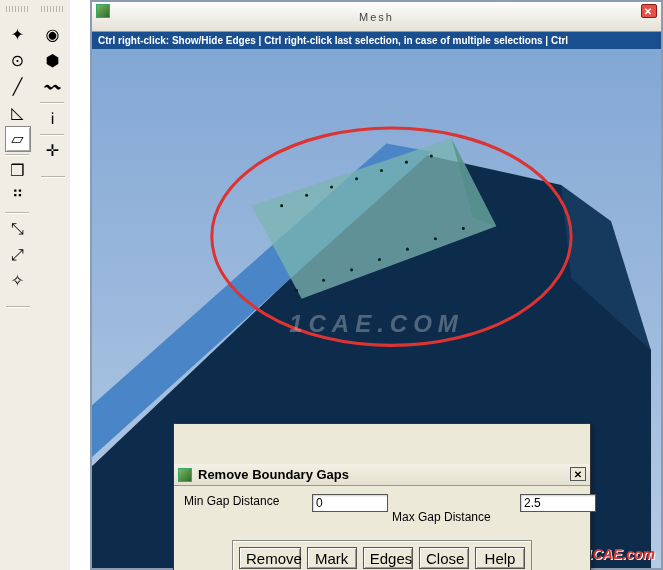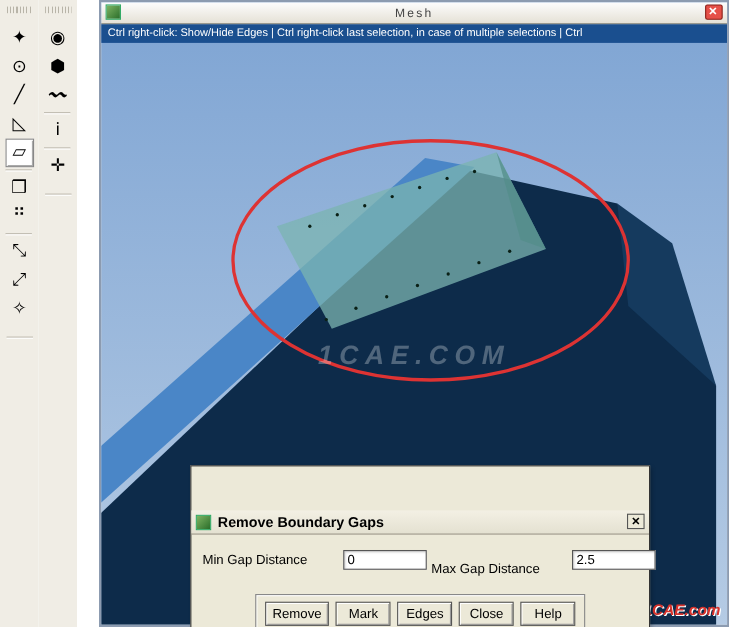--- a/index.html
+++ b/index.html
@@ -36,39 +36,40 @@
 
   
   .mdi {
     position: absolute;
     top: 0; left: 90px; right: 0; bottom: 0;
     background: linear-gradient(to bottom, #7ea4d3 0%, #b5cbe4 100%);
     border: 2px solid #8c9bb0;
     overflow: hidden;
   }
   .mdi-titlebar {
-    height: 20px;
+    height: 30px;
     background: linear-gradient(to bottom, #fdfdfd, #e5e1d6);
     display: flex; align-items: center; justify-content: center;
     border-bottom: 1px solid #9a9688;
     position: relative;
     font-size: 11px; letter-spacing: 2px; color: #444;
   }
   .mdi-icon { position: absolute; left: 4px; top: 2px; width: 14px; height: 14px; background: linear-gradient(135deg,#7fb463,#2a6e2a); border:1px solid #3a6; }
   .mdi-close {
     position: absolute; right: 4px; top: 2px; width: 16px; height: 14px;
     background: #e55048; border: 1px solid #8a1e17; border-radius: 2px;
     display: flex; align-items: center; justify-content: center;
     color: #fff; font-size: 10px; font-weight: bold;
   }
   .hintbar {
     background: #1a4f8f; color: #fff;
     font-size: 10px; padding: 3px 6px;
     white-space: nowrap;
     overflow: hidden;
+    font-weight: bold;
   }
 
   
   .scene { position: absolute; left: 0; right: 0; top: 38px; bottom: 0; }
   .scene svg { width: 100%; height: 100%; display: block; }
 
   .watermark1 {
     position: absolute; left: 50%; top: 270px; transform: translateX(-50%);
     color: rgba(255,255,255,0.28);
     font-size: 24px; font-weight: bold; letter-spacing: 6px;
@@ -102,42 +103,42 @@
   }
   .dlg-icon { width: 14px; height: 14px; background: linear-gradient(135deg,#7fb463,#2a6e2a); border:1px solid #3a6; }
   .dlg-close {
     position: absolute; right: 4px; top: 3px;
     width: 16px; height: 14px;
     background: #ece9d8; border: 1px solid #555;
     display: flex; align-items: center; justify-content: center;
     font-size: 10px; font-weight: bold; cursor: pointer;
   }
   .dlg-body { padding: 8px 10px 4px 10px; }
-  .dlg-row { display: flex; align-items: center; margin-bottom: 6px; gap: 4px; }
+  .dlg-row { display: flex; align-items: flex-start; margin-bottom: 6px; gap: 4px; }
   .dlg-row label { flex: 0 0 124px; white-space: nowrap; }
   .dlg-row input {
     width: 76px; height: 18px;
     border: 1px solid #555; background: #fff;
     box-shadow: inset 1px 1px 2px rgba(0,0,0,0.2);
     font-size: 12px; padding: 1px 3px;
   }
   .dlg-buttons {
     margin: 6px auto 10px auto;
     width: 300px;
     border: 1px solid #888;
     box-shadow: inset 1px 1px 0 #fff;
     padding: 6px;
     display: flex; gap: 6px; justify-content: center;
   }
   .dlg-buttons button {
     min-width: 50px; height: 22px;
     background: #ece9d8;
     border: 1px solid #555;
     box-shadow: 1px 1px 0 #fff inset, -1px -1px 0 #999 inset;
-    font-size: 12px; cursor: pointer; padding: 0 6px;
+    font-size: 15px; cursor: pointer; padding: 0 6px;
   }
   .label2 { flex: 0 0 112px; white-space: nowrap; margin-top: 16px; }
 </style>
 </head>
 <body>
 
 <div class="toolstrip left">
   <div class="grip"></div>
   <div id="left-tools">
       <div class="tool">✦</div>

